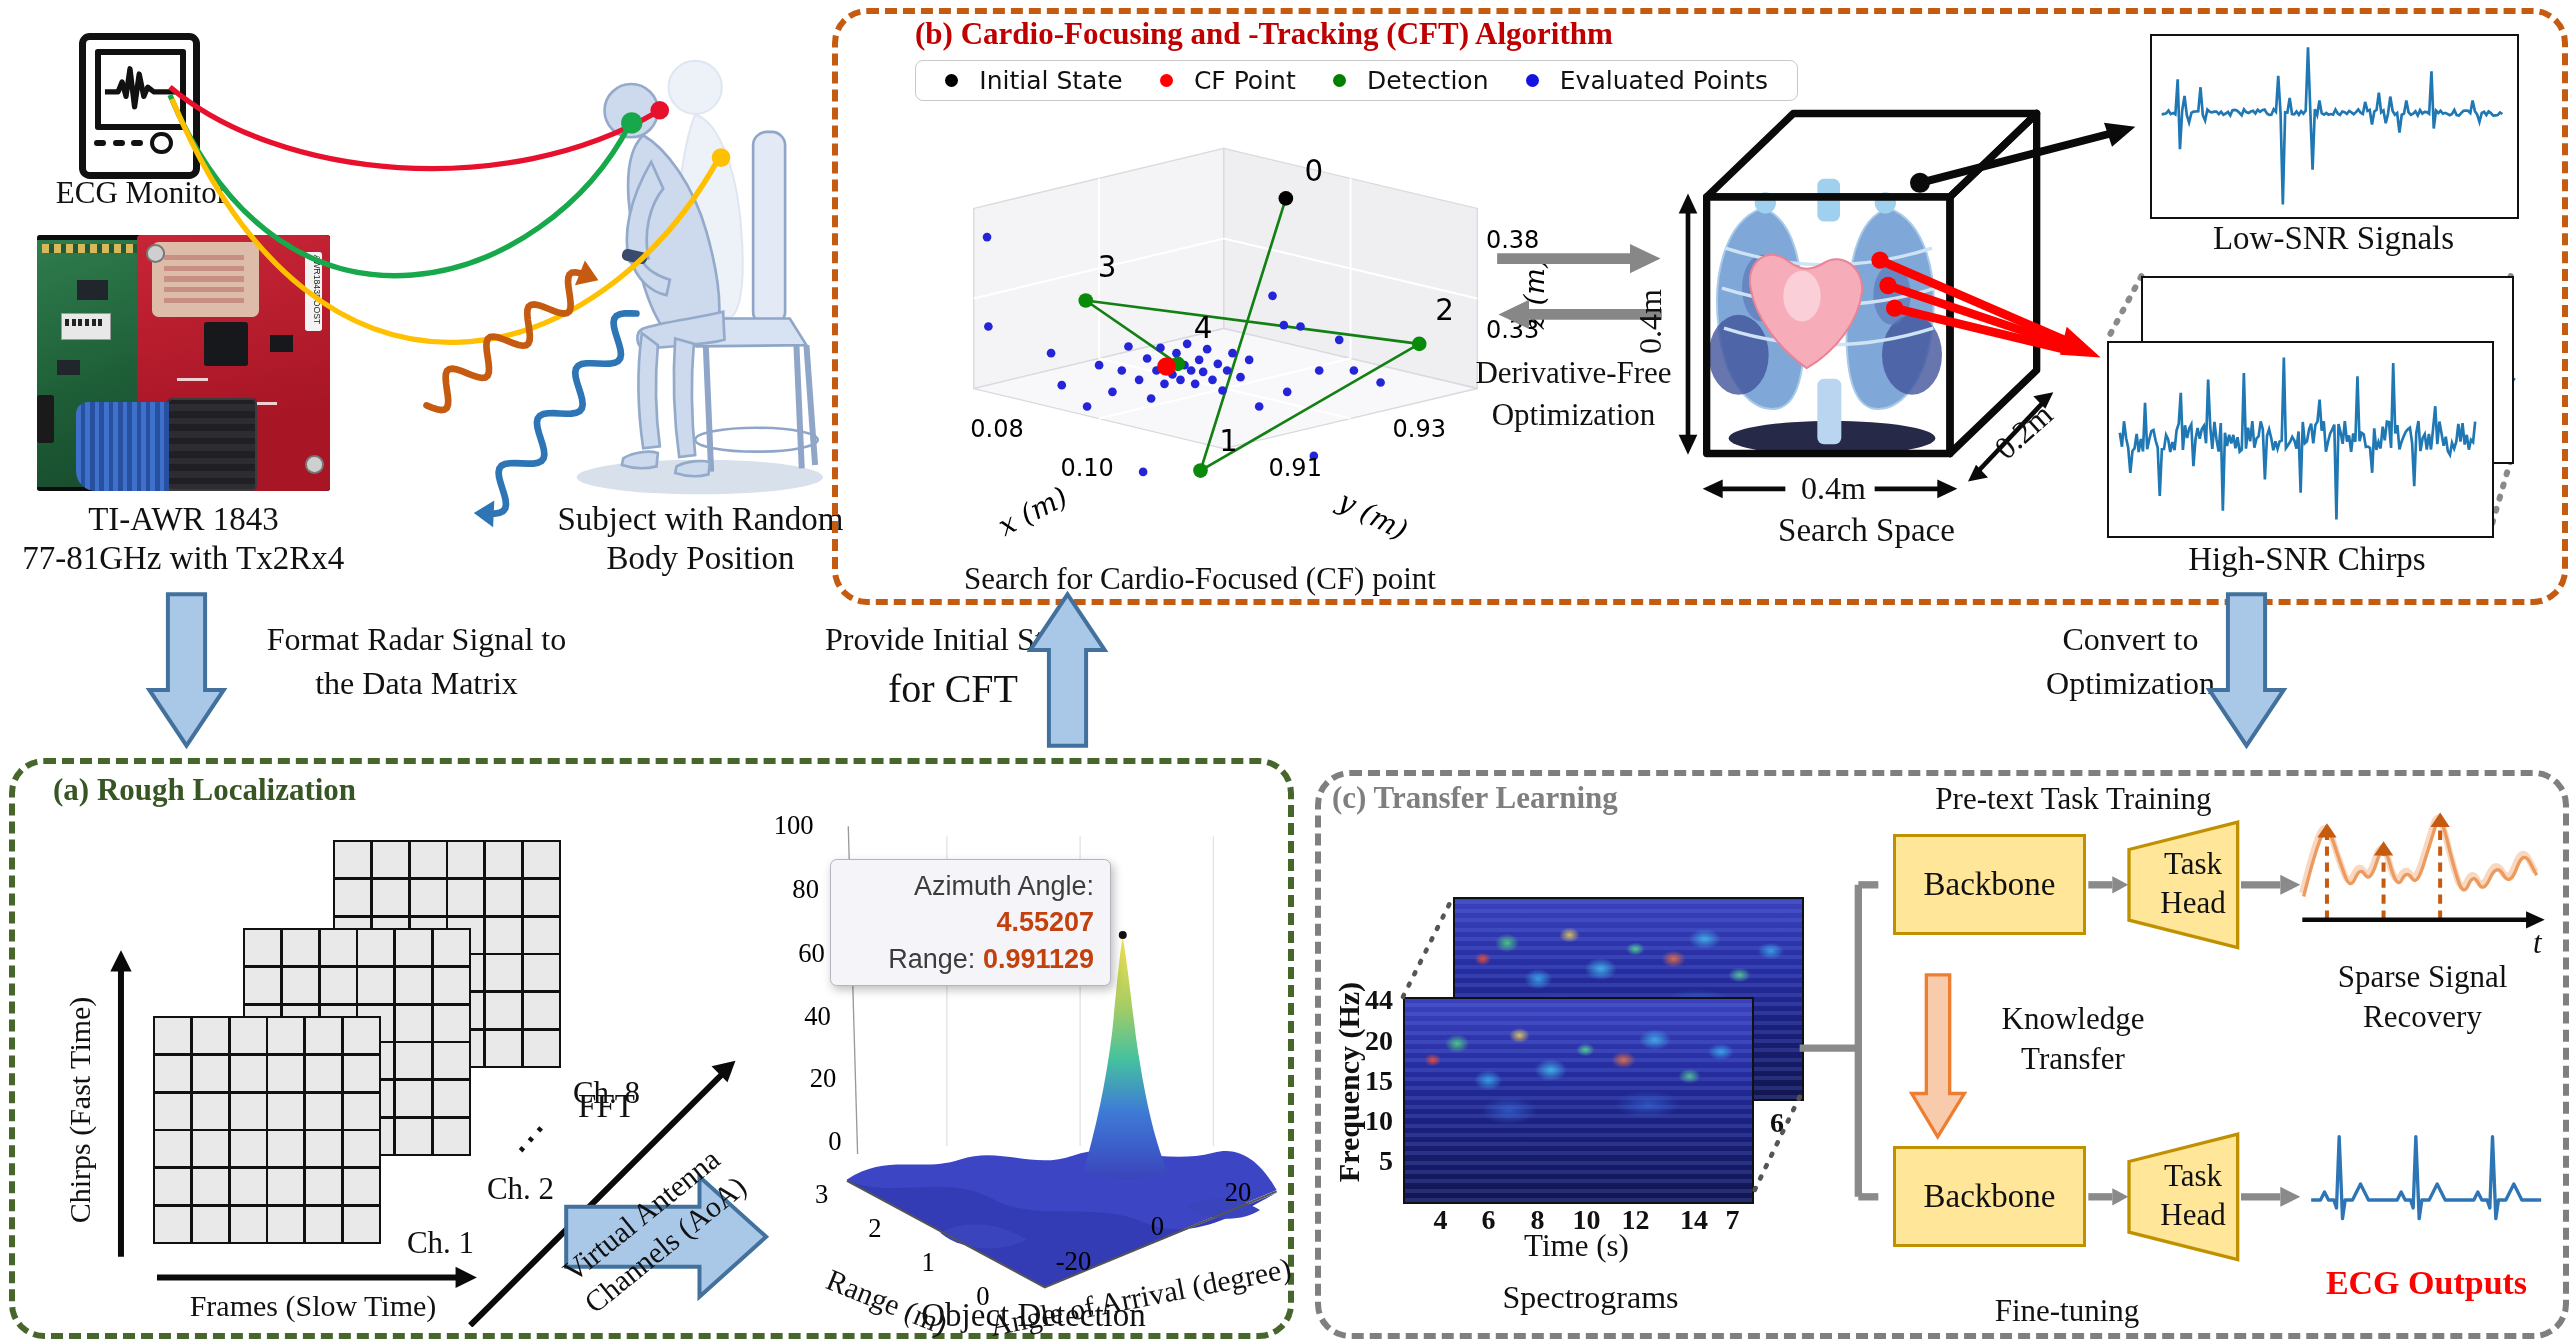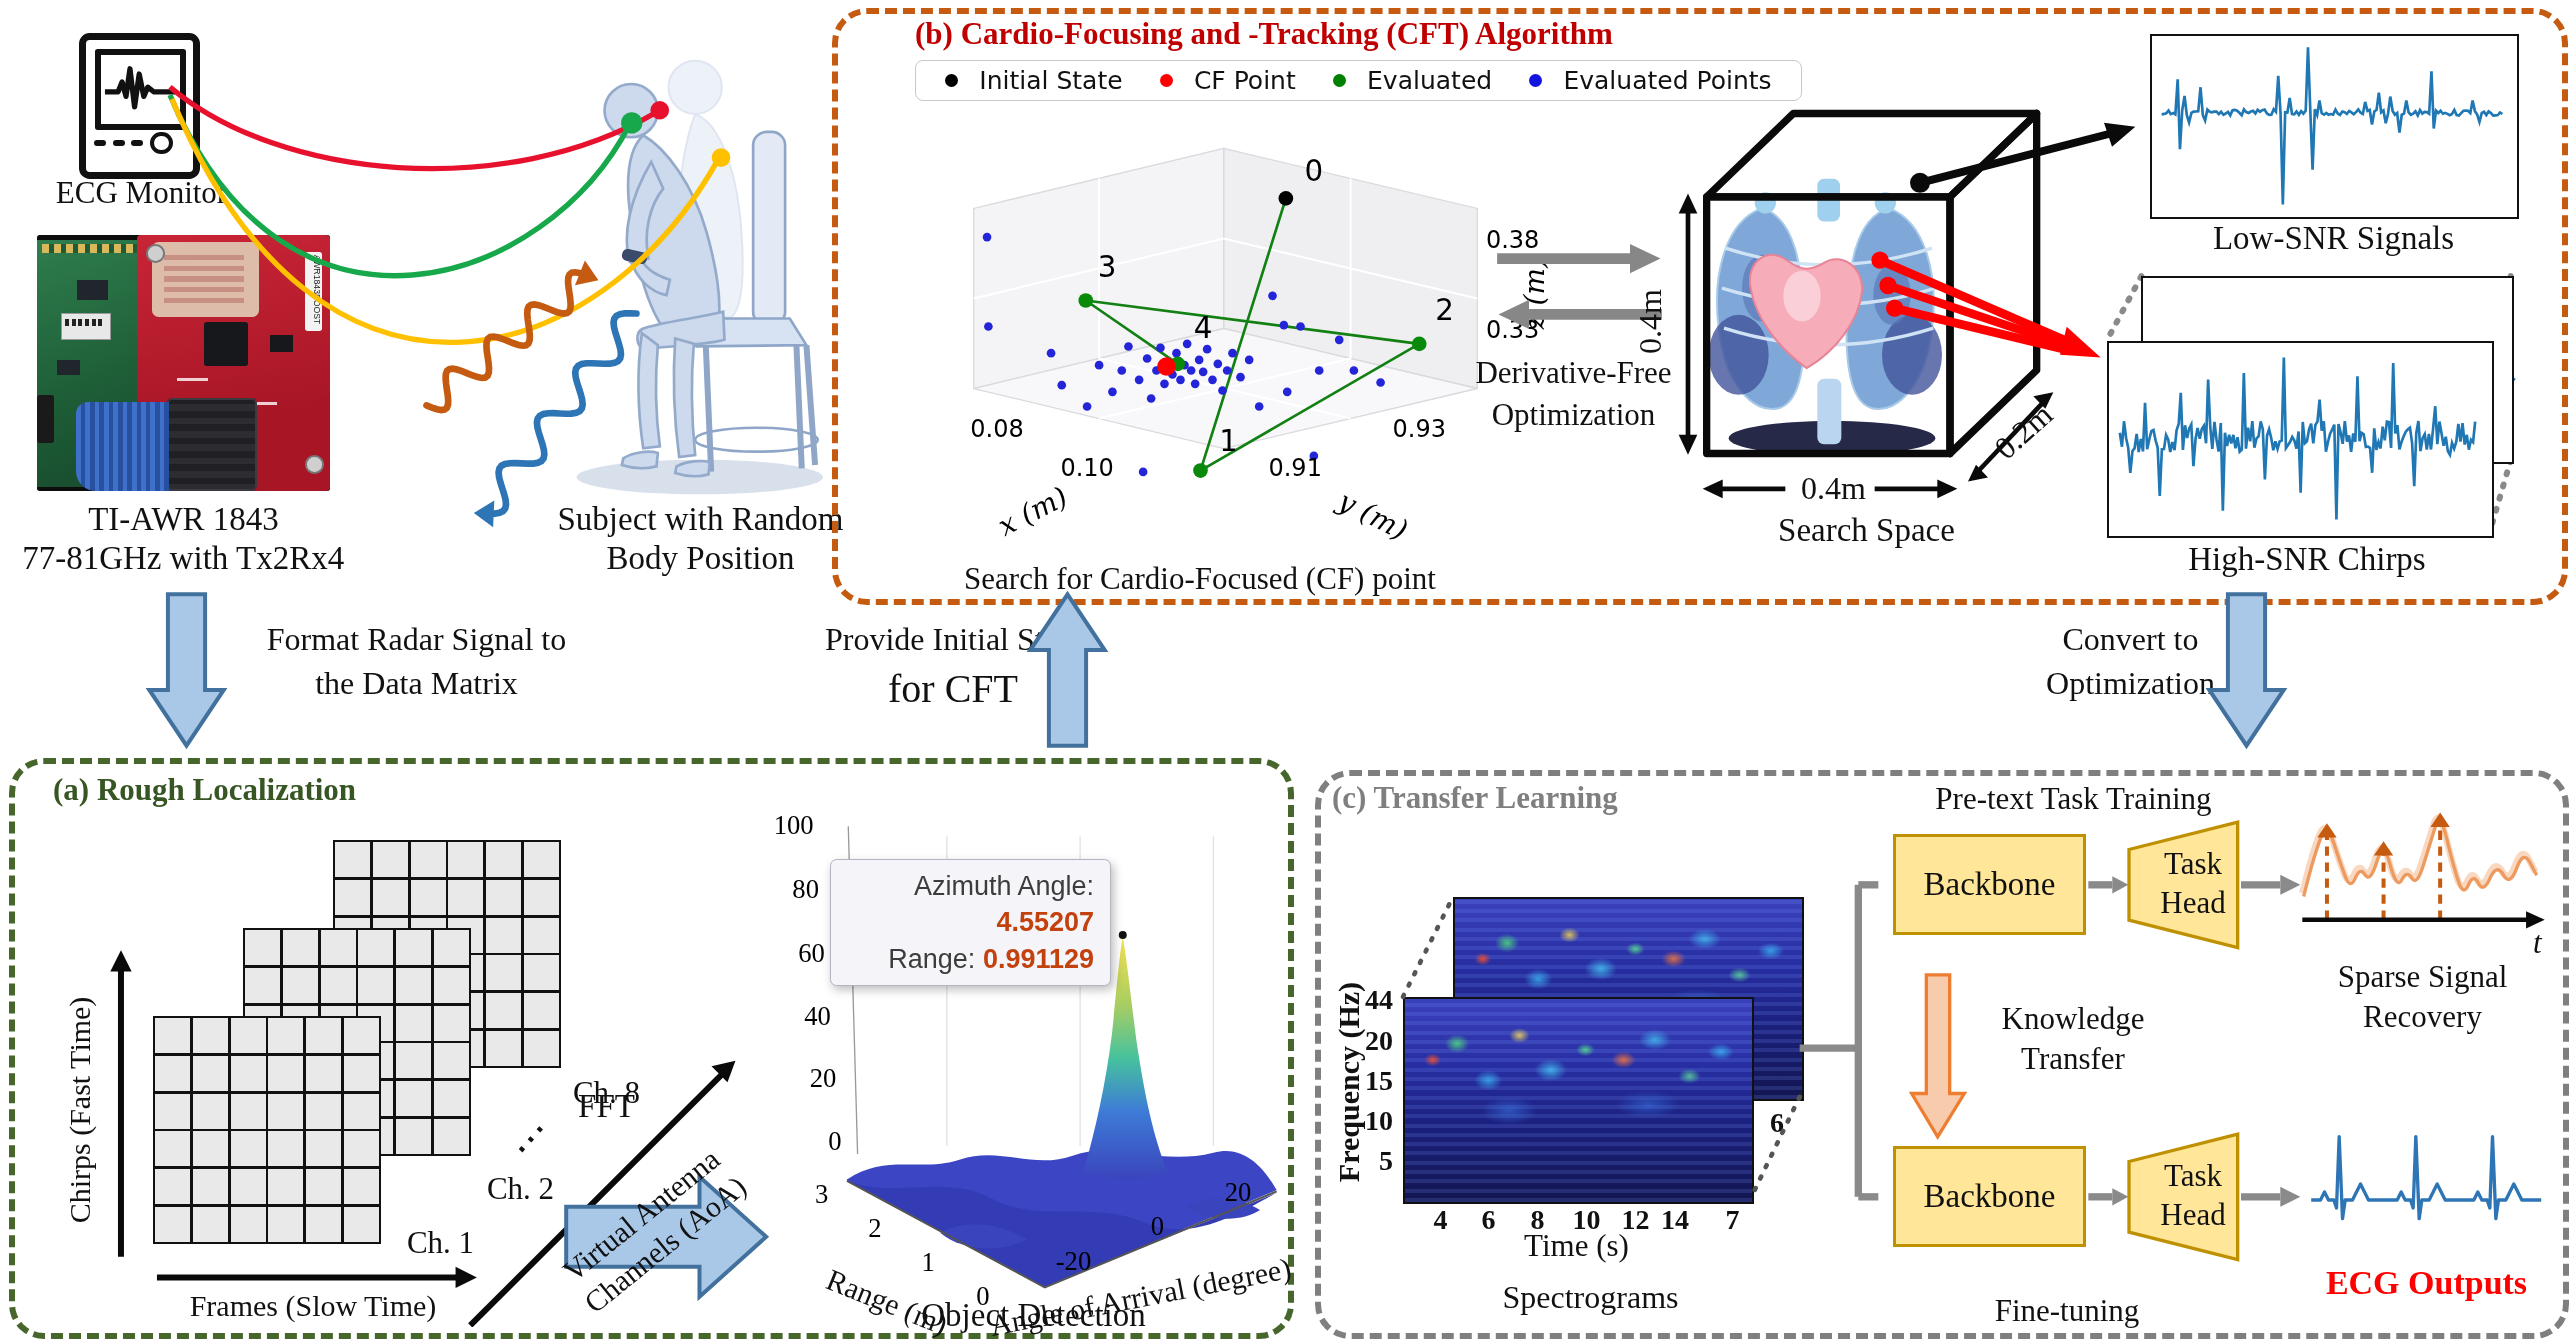--- a/index.html
+++ b/index.html
@@ -142,21 +142,21 @@
     <span class="it">
       <span class="dot" style="background:#000000"></span>
       <span>Initial State</span>
     </span>
     <span class="it">
       <span class="dot" style="background:#ff0000"></span>
       <span>CF Point</span>
     </span>
     <span class="it">
       <span class="dot" style="background:#008000"></span>
-      <span>Evaluated</span>
+      <span>Detection</span>
     </span>
     <span class="it">
       <span class="dot" style="background:#1414e0"></span>
       <span>Evaluated Points</span>
     </span>
   </div>
 
 <svg id="scatter-svg" class="a" style="left:887px;top:105px" width="707" height="467" viewBox="0 0 1060 700">
   <polygon points="505,65 130,155 130,425 505,335" fill="#f4f4f6" stroke="#d9d9de" stroke-width="2"></polygon>
   <polygon points="505,65 885,155 885,425 505,335" fill="#efeff2" stroke="#d9d9de" stroke-width="2"></polygon>
@@ -619,15 +619,15 @@
 <div class="lbl" style="left: 1340px; top: 984px; width: 53px; font-size: 28px; font-weight: 600; text-align: right;">44</div>
 <div class="lbl" style="left: 1340px; top: 1025px; width: 53px; font-size: 28px; font-weight: 600; text-align: right;">20</div>
 <div class="lbl" style="left: 1340px; top: 1065px; width: 53px; font-size: 28px; font-weight: 600; text-align: right;">15</div>
 <div class="lbl" style="left: 1340px; top: 1105px; width: 53px; font-size: 28px; font-weight: 600; text-align: right;">10</div>
 <div class="lbl" style="left: 1340px; top: 1145px; width: 53px; font-size: 28px; font-weight: 600; text-align: right;">5</div>
 <div class="lbl" style="left: 1417px; top: 1204px; width: 47px; font-size: 28px; font-weight: 600; text-align: center;">4</div>
 <div class="lbl" style="left: 1465px; top: 1204px; width: 47px; font-size: 28px; font-weight: 600; text-align: center;">6</div>
 <div class="lbl" style="left: 1514px; top: 1204px; width: 47px; font-size: 28px; font-weight: 600; text-align: center;">8</div>
 <div class="lbl" style="left: 1563px; top: 1204px; width: 47px; font-size: 28px; font-weight: 600; text-align: center;">10</div>
 <div class="lbl" style="left: 1612px; top: 1204px; width: 47px; font-size: 28px; font-weight: 600; text-align: center;">12</div>
-<div class="lbl" style="left: 1661px; top: 1204px; width: 47px; font-size: 28px; font-weight: 600; text-align: left;">14</div>
+<div class="lbl" style="left: 1661px; top: 1204px; width: 47px; font-size: 28px; font-weight: 600; text-align: right;">14</div>
 <div class="lbl" style="left: 1709px; top: 1204px; width: 47px; font-size: 28px; font-weight: 600; text-align: center;">7</div>
 
 
 </body></html>

